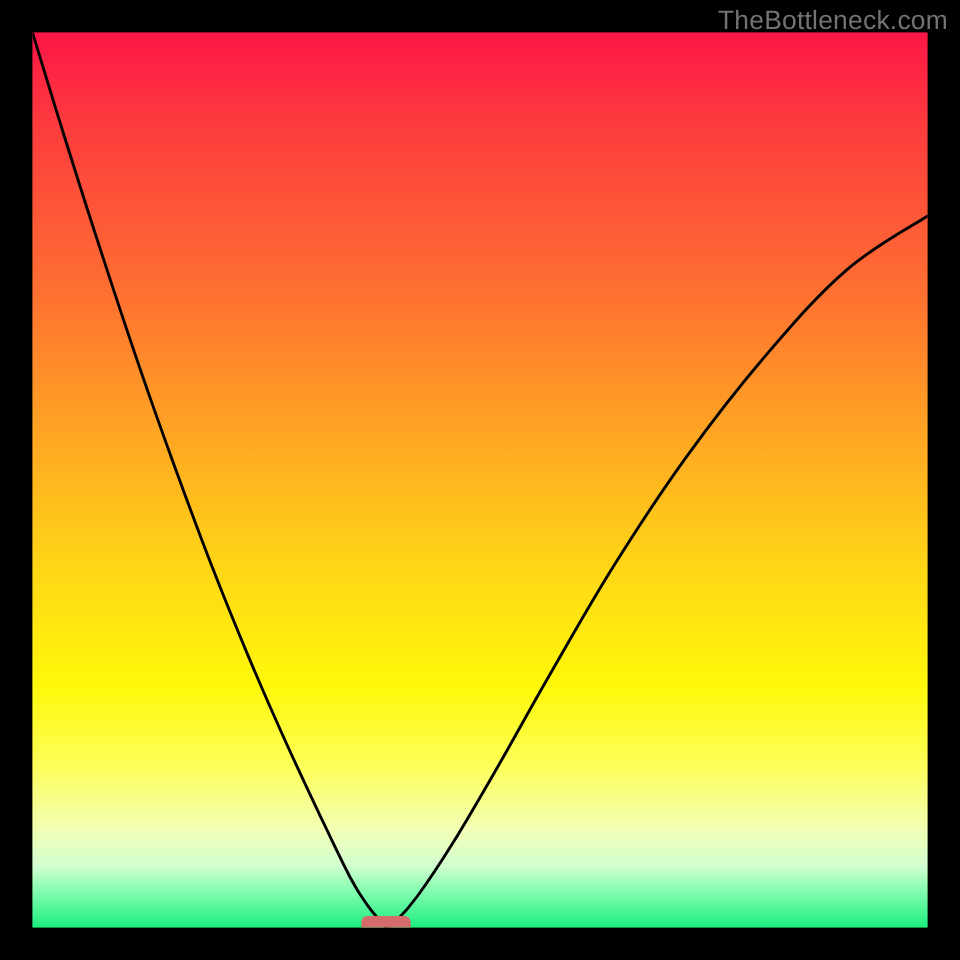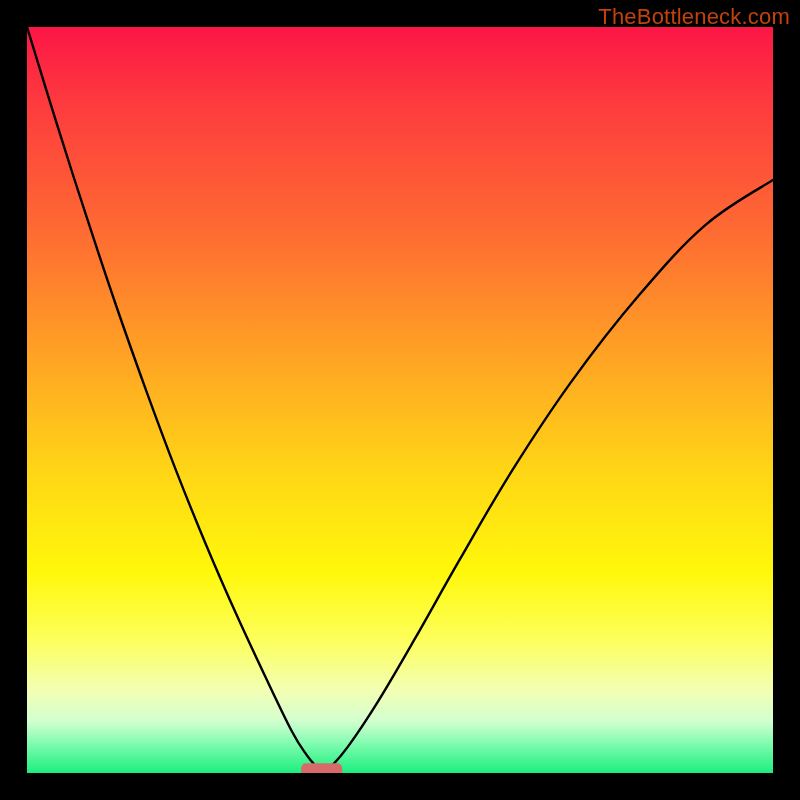--- a/index.html
+++ b/index.html
@@ -45,21 +45,21 @@
     position: absolute;
     left: 0;
     top: 0;
     width: 746px;
     height: 746px;
   }
   .attribution {
     position: absolute;
     top: 4px;
     right: 10px;
-    color: #c2410c;
+    color: #737373;
     font-size: 22px;
     letter-spacing: 0.2px;
     user-select: none;
   }
 </style>
 </head>
 <body>
 
 <div class="frame">
   <div class="plot-area">

